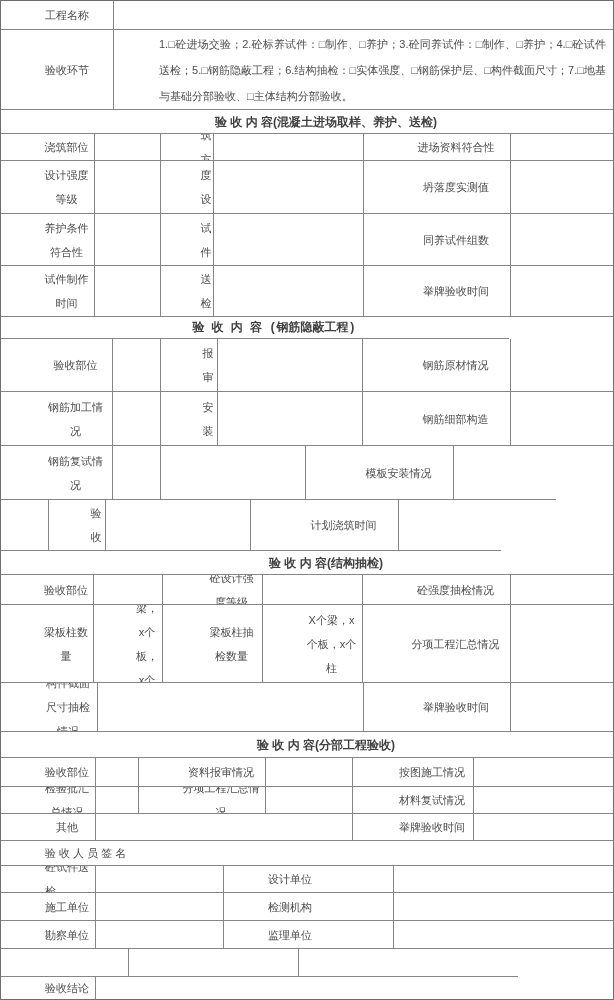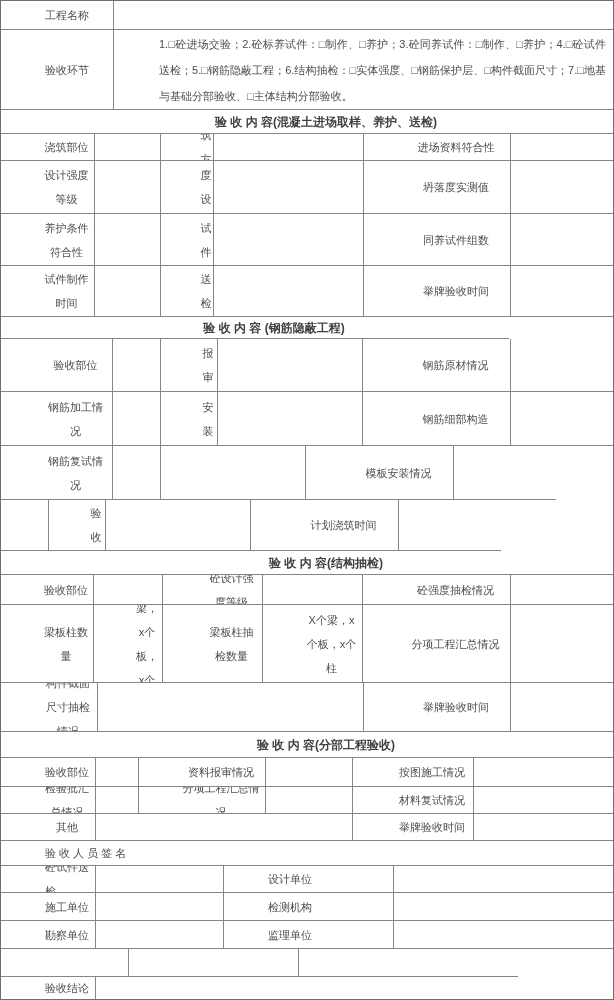--- a/index.html
+++ b/index.html
@@ -105,21 +105,21 @@
       <div class="cell" style="width: 53px; height: 51px;">
         <span>试件送检时间</span>
       </div>
       <div class="cell inp" style="width: 150px; height: 51px;"></div>
       <div class="cell" style="width: 147px; height: 51px;">
         <span>举牌验收时间</span>
       </div>
       <div class="cell inp" style="width: 102px; height: 51px;"></div>
     </div>
     <div class="row hd" style="height: 22px;">
-      <div class="cell" style="width: 508px; height: 22px;">
+      <div class="cell" style="width: 508px; height: 22px; font-family: Liberation Mono, monospace;">
         <span>验 收 内 容 (钢筋隐蔽工程)</span>
       </div>
     </div>
     <div class="row" style="height: 53px;">
       <div class="cell" style="width: 112px; height: 53px;">
         <span>验收部位</span>
       </div>
       <div class="cell inp" style="width: 48px; height: 53px;"></div>
       <div class="cell" style="width: 57px; height: 53px;">
         <span>资料报审情况</span>

